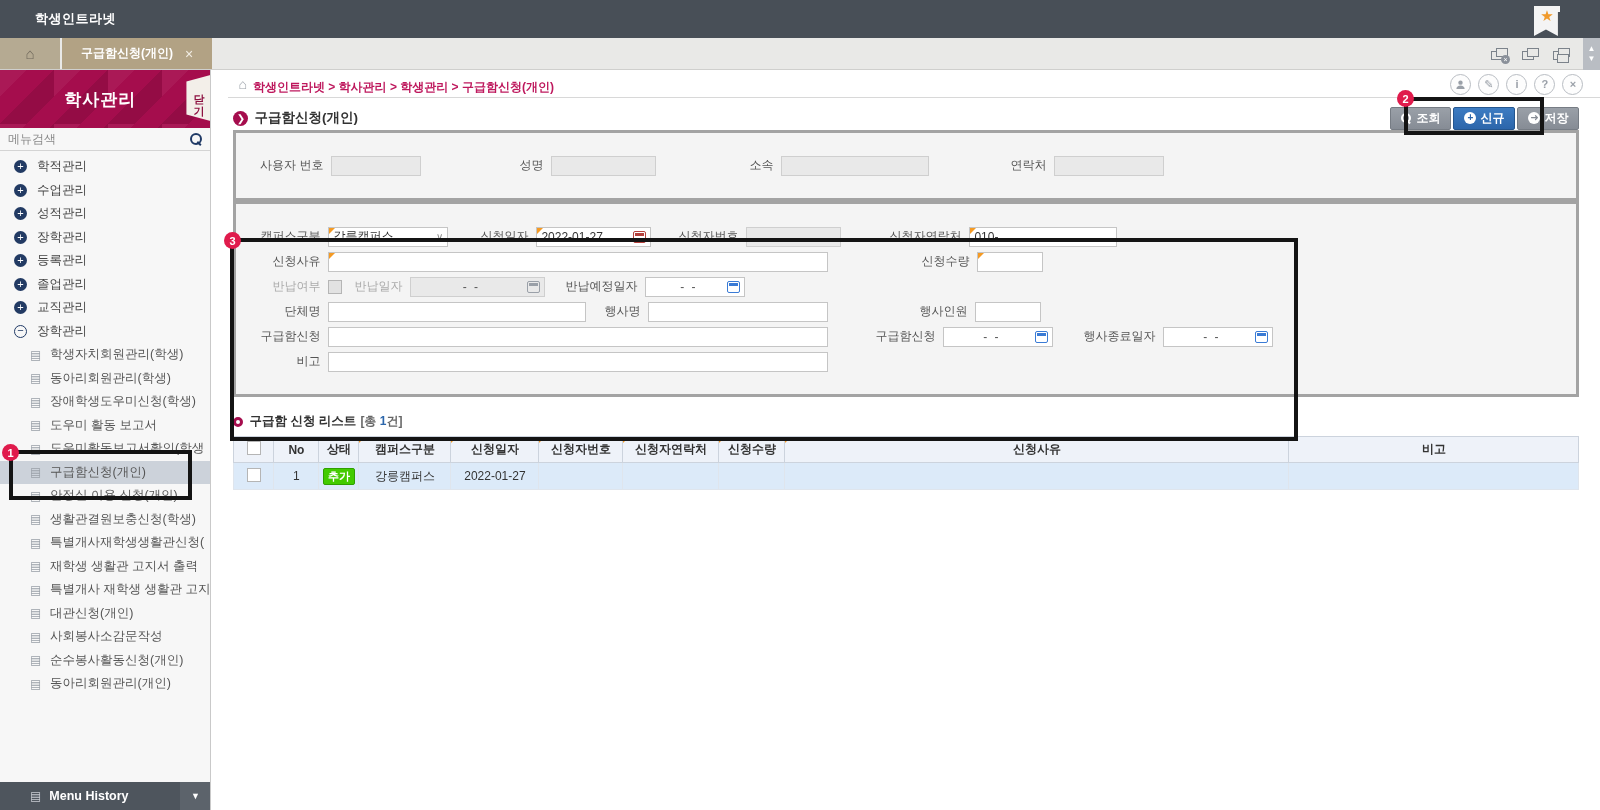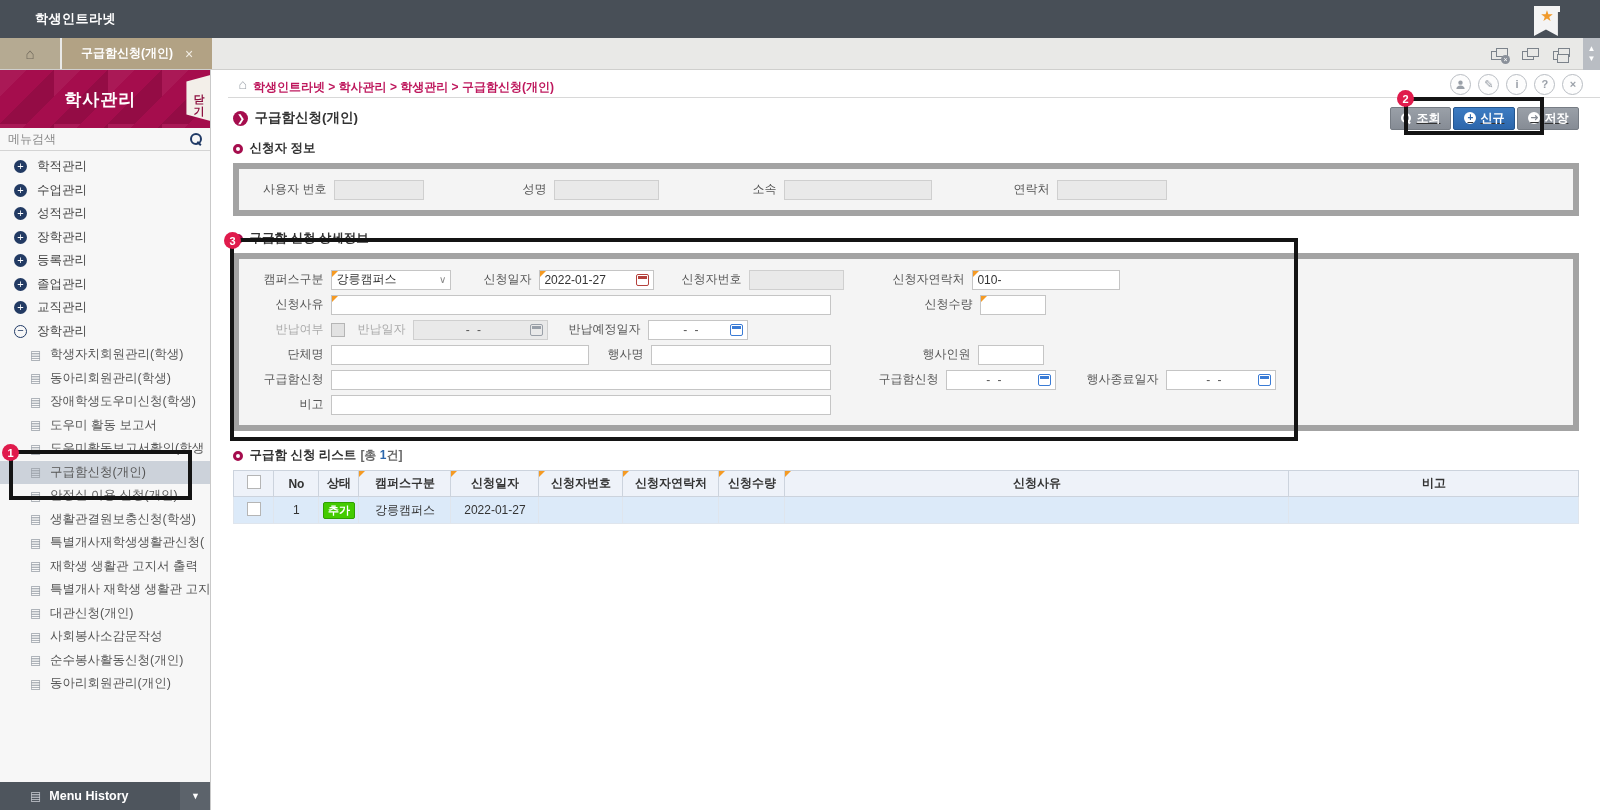--- a/index.html
+++ b/index.html
@@ -64,37 +64,37 @@
   .crumbbar { height:28px; border-bottom:1px solid #d8d8d8; display:flex; align-items:center; padding:0 10px; position:relative; }
   .crumbbar .home-glyph2 { color:#9aa0a8; font-size:14px; margin-right:6px; }
   .crumbbar .crumb-text { color:#be185d; font-size:12px; font-weight:bold;margin-top:8px; }
   .crumb-icons { position:absolute; right:38px; top:0; height:28px; display:flex; align-items:center; gap:7px; }
   .cicon { width:21px; height:21px; border:1.5px solid #b9bdc3; border-radius:50%; color:#9aa0a8; display:flex; align-items:center; justify-content:center; font-size:11px; font-weight:bold; cursor:pointer; background:#fdfdfd; }
   .content { flex:1; padding:0 42px 0 5px; position:relative; }
 
   .title-row { display:flex; align-items:center; margin-top:8px; height:24px; }
   .arrow-bullet { width:15px; height:15px; border-radius:50%; background:#a50d4d; color:#fff; font-size:10px; line-height:15px; text-align:center; margin-right:6px; }
   .page-title { font-size:13.5px; font-weight:bold; color:#333; flex:1; }
-  .btns { display:flex; gap:2px;text-decoration:underline; }
+  .btns { display:flex; gap:2px; }
   .btn { height:23px; padding:0 10px; display:flex; align-items:center; gap:4px; color:#fff; font-size:12px; font-weight:bold; cursor:pointer;
     background:linear-gradient(#9aa0a8,#868c95); border:1px solid #767c84; border-radius:2px; }
   .btn.blue { background:linear-gradient(#3d7cc2,#2c66ab); border-color:#24568f; }
   .btn .mag-w { position:relative; width:11px; height:11px; }
   .btn .mag-w::before { content:""; position:absolute; left:0; top:0; width:6px; height:6px; border:2px solid #fff; border-radius:50%; }
   .btn .mag-w::after { content:""; position:absolute; left:7px; top:7px; width:4px; height:2px; background:#fff; transform:rotate(45deg); transform-origin:left top; }
   .disc { width:12px; height:12px; border-radius:50%; background:#fff; color:#2c66ab; font-size:10px; font-weight:bold; line-height:12px; text-align:center; }
   .disc.gray { color:#868c95; }
 
   .section-head { display:flex; align-items:center; margin-top:10px; margin-bottom:6px; }
   .ring-bullet { width:10px; height:10px; border-radius:50%; border:3px solid #a50d4d; margin-right:6px; }
   .section-title { font-size:12.5px; font-weight:bold; color:#333; }
   .count-wrap { font-size:12px; color:#666; margin-left:4px; font-weight:bold; }
   .count-num { color:#2c66ab; }
 
-  .panel { background:#f4f4f4; border:6px solid #a3a3a3; padding:8px 0; }
+  .panel { background:#f4f4f4; border:3px solid #a3a3a3; padding:20px 0; }
   .frow { display:flex; align-items:center; height:25px; }
   .lbl { text-align:right; padding-right:8px; color:#555; font-size:12px; white-space:nowrap; }
   .lbl.dis { color:#aaa; }
   .fld { position:relative; height:20px; background:#fff; border:1px solid #c5c5c5; display:flex; align-items:center; padding:0 4px; font-size:12px; color:#333; }
   .fld.disabled { background:#e9e9e9; border-color:#cfcfcf; color:#999; }
   .fld.req::before { content:""; position:absolute; left:0; top:0; width:0; height:0; border-top:6px solid #f59a23; border-right:6px solid transparent; }
   .fld .val { flex:1; }
   .fld .sel-arrow { color:#888; font-size:10px; }
   .cal { width:13px; height:12px; border:1.6px solid #3a7bd5; border-radius:2px; position:relative; flex:0 0 13px; }
   .cal::before { content:""; position:absolute; left:1px; top:1px; right:1px; height:3px; background:#3a7bd5; }
@@ -304,41 +304,33 @@
               <span class="disc">+</span>
               <span>신규</span>
             </div>
           <div class="btn">
               <span class="disc gray">➜</span>
               <span>저장</span>
             </div>
         </div>
       </div>
 
-      <div class="section-head">
-        <span class="ring-bullet"></span>
-        <span class="section-title">신청자 정보</span>
-      </div>
       <div class="panel">
         <div class="frow">
           <span class="lbl" style="width:95px">사용자 번호</span>
           <span class="fld disabled" style="width:90px"></span>
           <span class="lbl" style="width:130px">성명</span>
           <span class="fld disabled" style="width:105px"></span>
           <span class="lbl" style="width:125px">소속</span>
           <span class="fld disabled" style="width:148px"></span>
           <span class="lbl" style="width:125px">연락처</span>
           <span class="fld disabled" style="width:110px"></span>
         </div>
       </div>
 
-      <div class="section-head" style="margin-top:14px">
-        <span class="ring-bullet"></span>
-        <span class="section-title">구급함 신청 상세정보</span>
-      </div>
       <div class="panel">
         <div class="frow">
           <span class="lbl" style="width:92px">캠퍼스구분</span>
           <span class="fld req" style="width:120px">
               <span class="val">강릉캠퍼스</span>
               <span class="sel-arrow">∨</span>
             </span>
           <span class="lbl" style="width:88px">신청일자</span>
           <span class="fld req" style="width:115px">
               <span class="val">2022-01-27</span>

